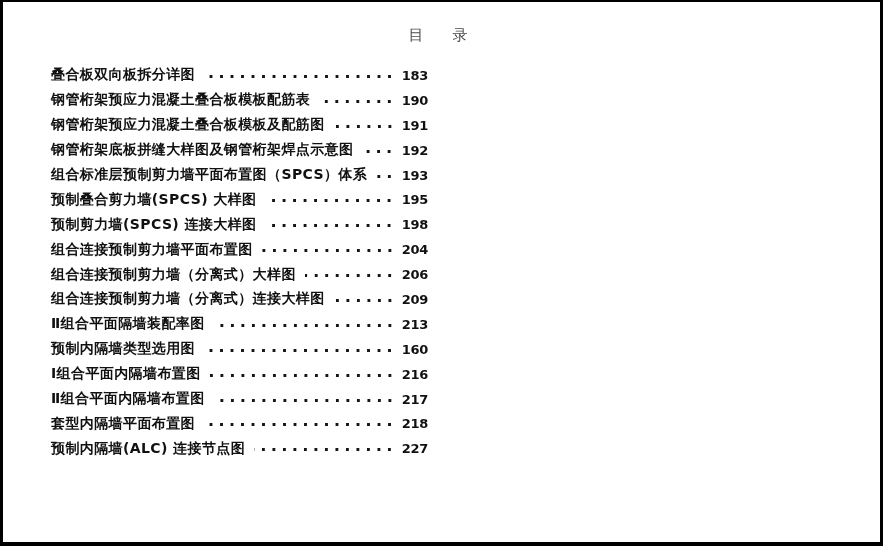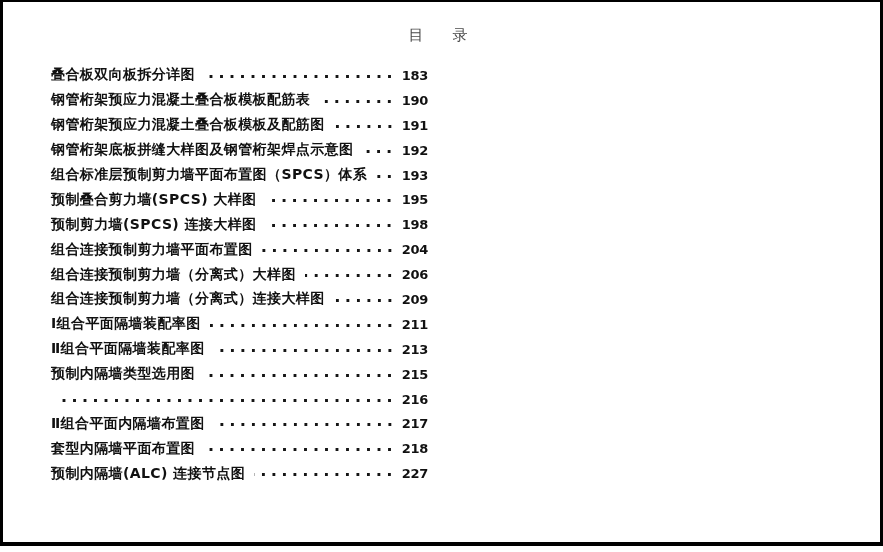--- a/index.html
+++ b/index.html
@@ -124,35 +124,31 @@
       <span class="lbl">组合连接预制剪力墙（分离式）大样图</span>
       <span class="dots"></span>
       <span class="pg">206</span>
     </div>
     <div class="row">
       <span class="lbl">组合连接预制剪力墙（分离式）连接大样图</span>
       <span class="dots"></span>
       <span class="pg">209</span>
     </div>
     <div class="row">
-      <span class="lbl">Ⅰ组合平面隔墙装配率图</span>
-      <span class="dots"></span>
-      <span class="pg">211</span>
-    </div>
-    <div class="row">
       <span class="lbl">Ⅱ组合平面隔墙装配率图</span>
       <span class="dots"></span>
       <span class="pg">213</span>
     </div>
     <div class="row">
       <span class="lbl">预制内隔墙类型选用图</span>
       <span class="dots"></span>
-      <span class="pg">215</span>
+      <span class="pg">160</span>
     </div>
     <div class="row">
+      <span class="lbl">Ⅰ组合平面内隔墙布置图</span>
       <span class="dots"></span>
       <span class="pg">216</span>
     </div>
     <div class="row">
       <span class="lbl">Ⅱ组合平面内隔墙布置图</span>
       <span class="dots"></span>
       <span class="pg">217</span>
     </div>
     <div class="row">
       <span class="lbl">套型内隔墙平面布置图</span>

